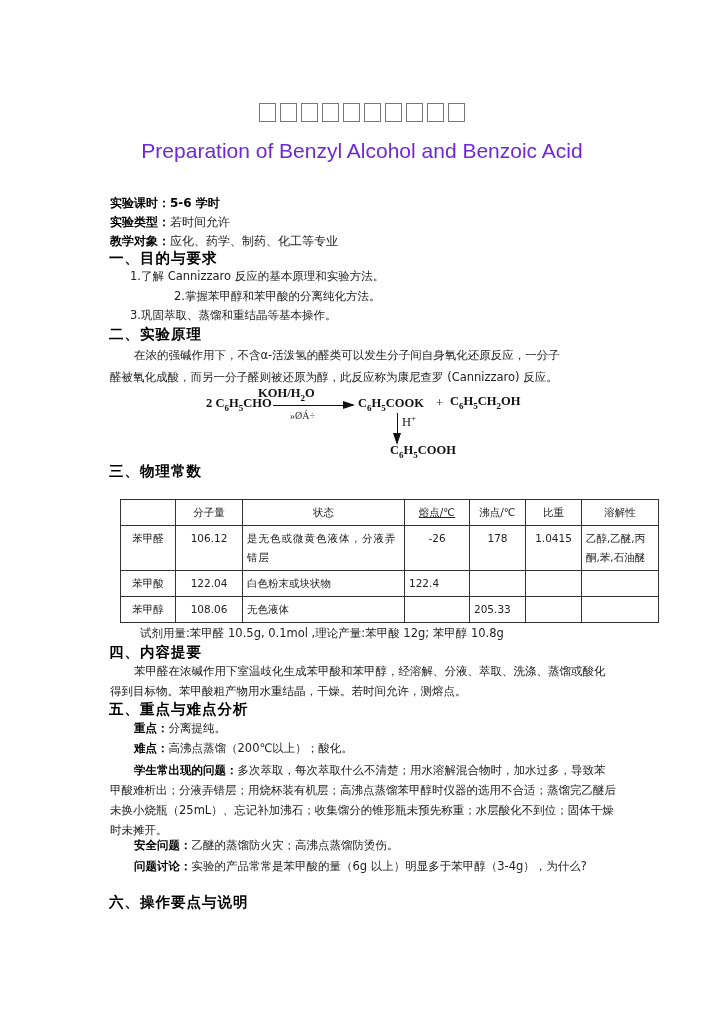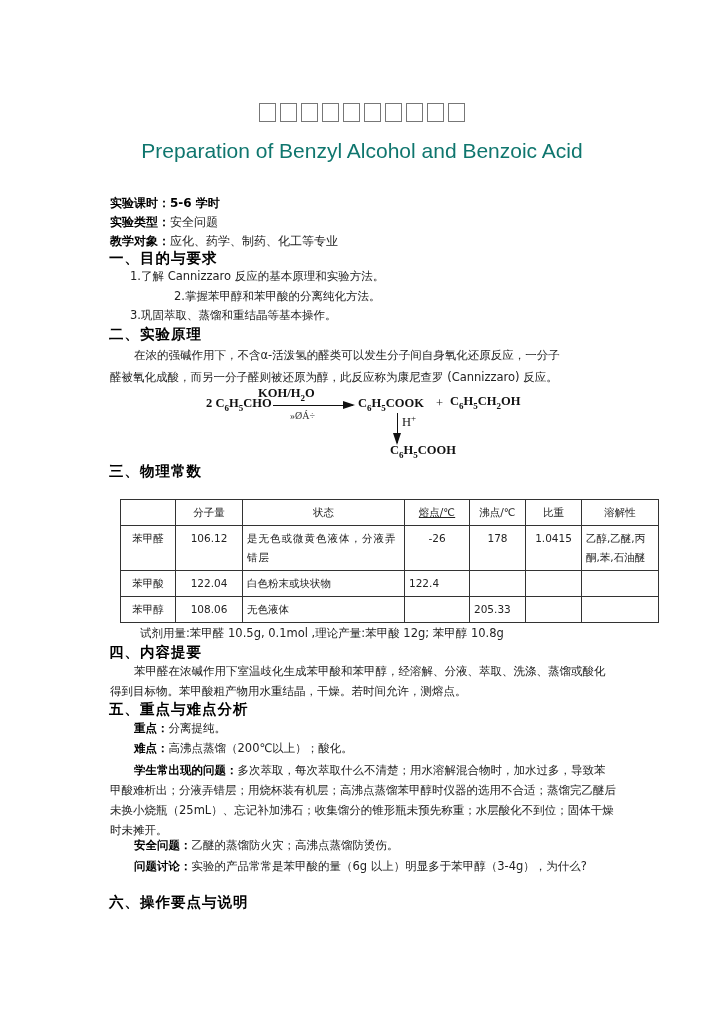--- a/index.html
+++ b/index.html
@@ -1,20 +1,20 @@
 <!DOCTYPE html>
 <html><head>
 <meta charset="utf-8">
 <style>
   html, body { margin:0; padding:0; background:#ffffff; }
   body { width:724px; height:1024px; position:relative; overflow:hidden; color:#111; font-family:"DejaVu Sans", sans-serif; }
   .abs { position:absolute; white-space:nowrap; }
   .title-cn { left:0; width:724px; top:100px; text-align:center; font-size:18px; letter-spacing:1px; color:#555; }
   .title-cn span.box { display:inline-block; width:15px; height:17px; border:1px solid #777; margin:0 2px; vertical-align:middle; }
-  .title-en { left:0; width:724px; top:139px; text-align:center; font-family:"Liberation Sans", sans-serif; font-size:21px; color:#0f766e; }
+  .title-en { left:0; width:724px; top:139px; text-align:center; font-family:"Liberation Sans", sans-serif; font-size:21px; color:#6d28d9; }
   .meta { left:110px; font-size:12px; color:#222; }
   .meta b { font-weight:bold; color:#000; }
   .h2 { left:109px; font-size:14.5px; font-weight:bold; color:#000; letter-spacing:1px; }
   .p { font-size:11.5px; color:#222; }
   .rxn { font-family:"Liberation Serif", serif; font-weight:bold; font-size:12.5px; color:#111; }
   .rxn sub { font-size:9px; }
   .arrow-h { position:absolute; height:0; border-top:1.6px solid #111; }
   .arrow-h::after { content:""; position:absolute; right:-2px; top:-5px; border-left:12px solid #111; border-top:4px solid transparent; border-bottom:4px solid transparent; }
   .arrow-v { position:absolute; width:0; border-left:1.6px solid #111; }
   .arrow-v::after { content:""; position:absolute; bottom:-2px; left:-5px; border-top:12px solid #111; border-left:4px solid transparent; border-right:4px solid transparent; }
@@ -25,21 +25,21 @@
   .indent { text-indent:24px; }
   .para { position:absolute; left:110px; width:506px; font-size:11.5px; line-height:20px; color:#222; white-space:normal; }
 </style>
 </head>
 <body>
 
 <div class="abs title-cn" id="cnTitle"><span class="box"></span><span class="box"></span><span class="box"></span><span class="box"></span><span class="box"></span><span class="box"></span><span class="box"></span><span class="box"></span><span class="box"></span><span class="box"></span></div>
 <div class="abs title-en">Preparation of Benzyl Alcohol and Benzoic Acid</div>
 
 <div class="abs meta" style="top:195px;"><b>实验课时：</b><b>5-6 学时</b></div>
-<div class="abs meta" style="top:214px;"><b>实验类型：</b><span>安全问题</span></div>
+<div class="abs meta" style="top:214px;"><b>实验类型：</b><span>若时间允许</span></div>
 <div class="abs meta" style="top:233px;"><b>教学对象：</b><span>应化、药学、制药、化工等专业</span></div>
 
 <div class="abs h2" style="top:249px;">一、目的与要求</div>
 <div class="abs p" style="left:130px; top:269px;">1.了解 Cannizzaro 反应的基本原理和实验方法。</div>
 <div class="abs p" style="left:130px; top:289px;margin-left:44px;">2.掌握苯甲醇和苯甲酸的分离纯化方法。</div>
 <div class="abs p" style="left:130px; top:308px;">3.巩固萃取、蒸馏和重结晶等基本操作。</div>
 
 <div class="abs h2" style="top:325px;">二、实验原理</div>
 <div class="abs p" style="left:134px; top:348px;">在浓的强碱作用下，不含α-活泼氢的醛类可以发生分子间自身氧化还原反应，一分子</div>
 <div class="abs p" style="left:110px; top:370px;">醛被氧化成酸，而另一分子醛则被还原为醇，此反应称为康尼查罗 (Cannizzaro) 反应。</div>

